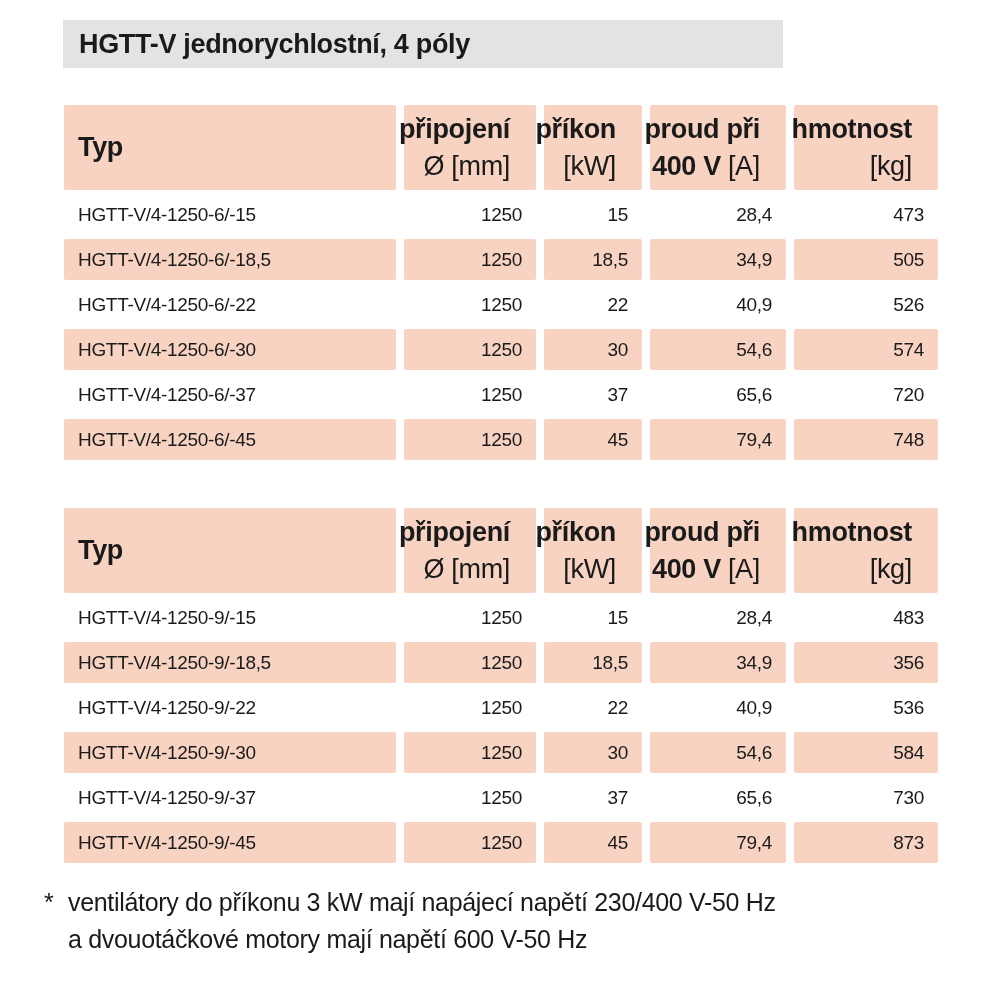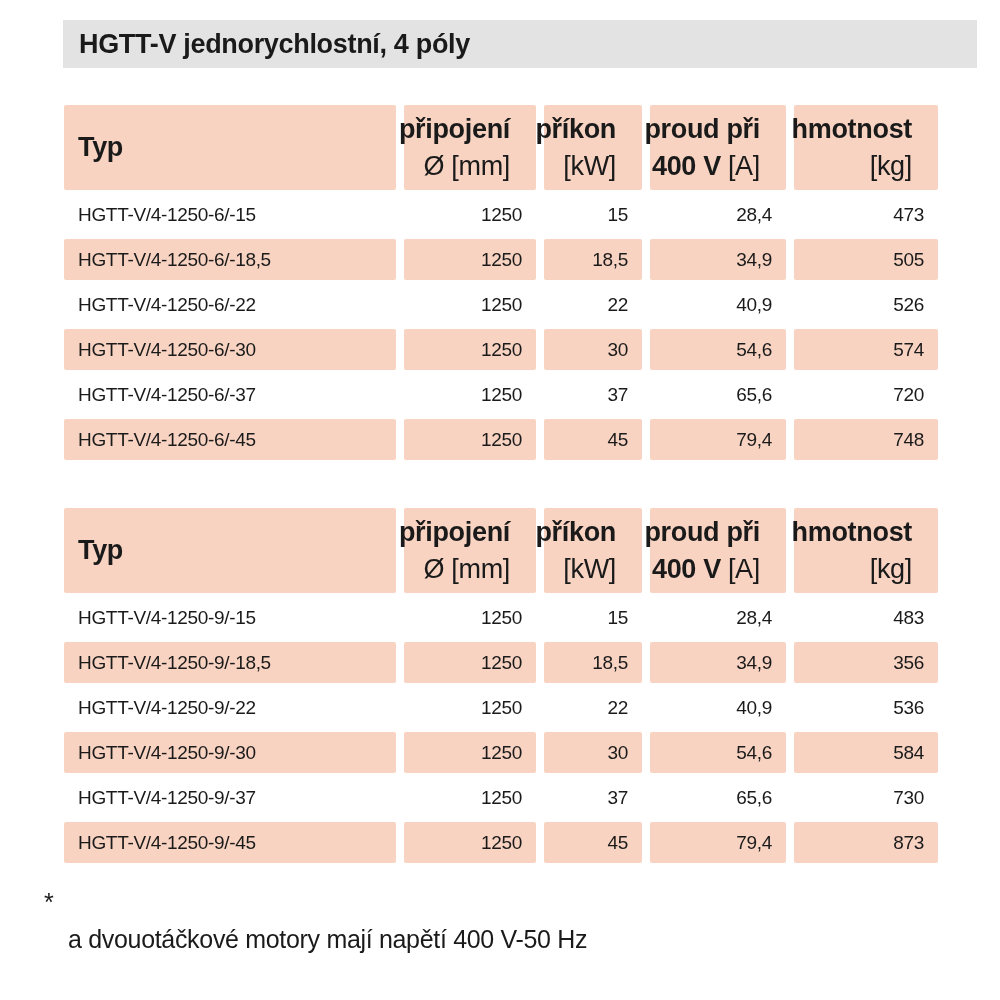--- a/index.html
+++ b/index.html
@@ -13,21 +13,21 @@
     background: #ffffff;
     position: relative;
     font-family: "Liberation Sans", sans-serif;
     color: var(--text);
     letter-spacing: -0.02em;
     overflow: hidden;
   }
   .title-bar {
     position: absolute;
     left: 63px; top: 20px;
-    width: 914px; height: 48px;
+    width: 720px; height: 48px;
     background: var(--titlebar);
     display: flex; align-items: center;
     box-sizing: border-box;
     padding-left: 16px;
     font-size: 27px; font-weight: bold;
   }
   .spec-table {
     position: absolute;
     left: 64px;
     width: 874px;
@@ -216,15 +216,16 @@
     <div class="cell num">1250</div>
     <div class="cell num">45</div>
     <div class="cell num">79,4</div>
     <div class="cell num">873</div>
   </div>
 </div>
 
 <div class="footnote">
   <div class="fn-line fn-first">
     <span class="fn-marker">*</span>
-  </div>
-  <div class="fn-line fn-rest">a dvouotáčkové motory mají napětí 400 V-50 Hz</div>
+    <span>ventilátory do příkonu 3 kW mají napájecí napětí 230/400 V-50 Hz</span>
+  </div>
+  <div class="fn-line fn-rest">a dvouotáčkové motory mají napětí 600 V-50 Hz</div>
 </div>
 
 </body></html>

